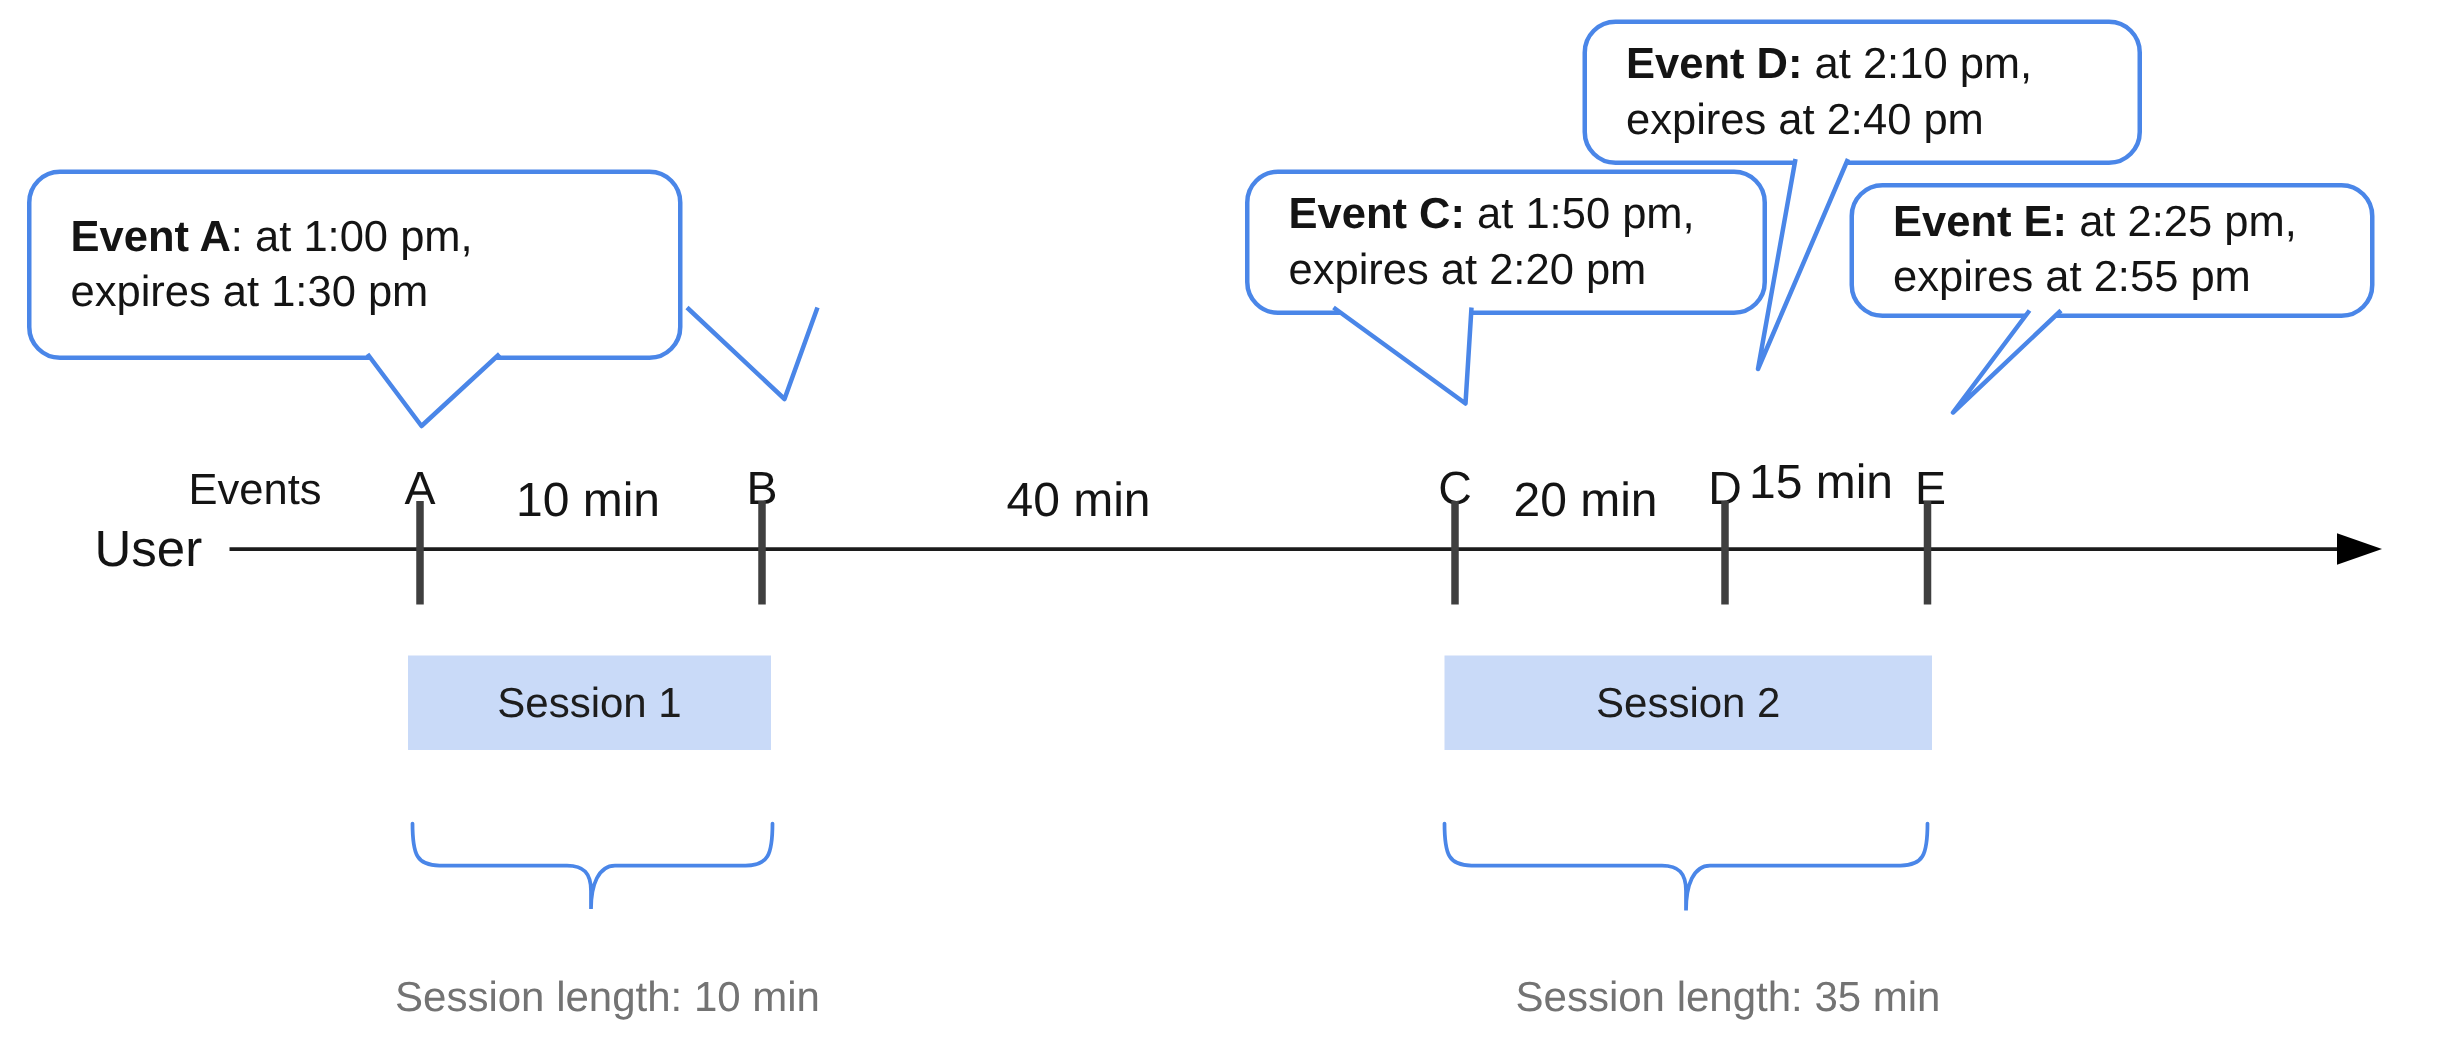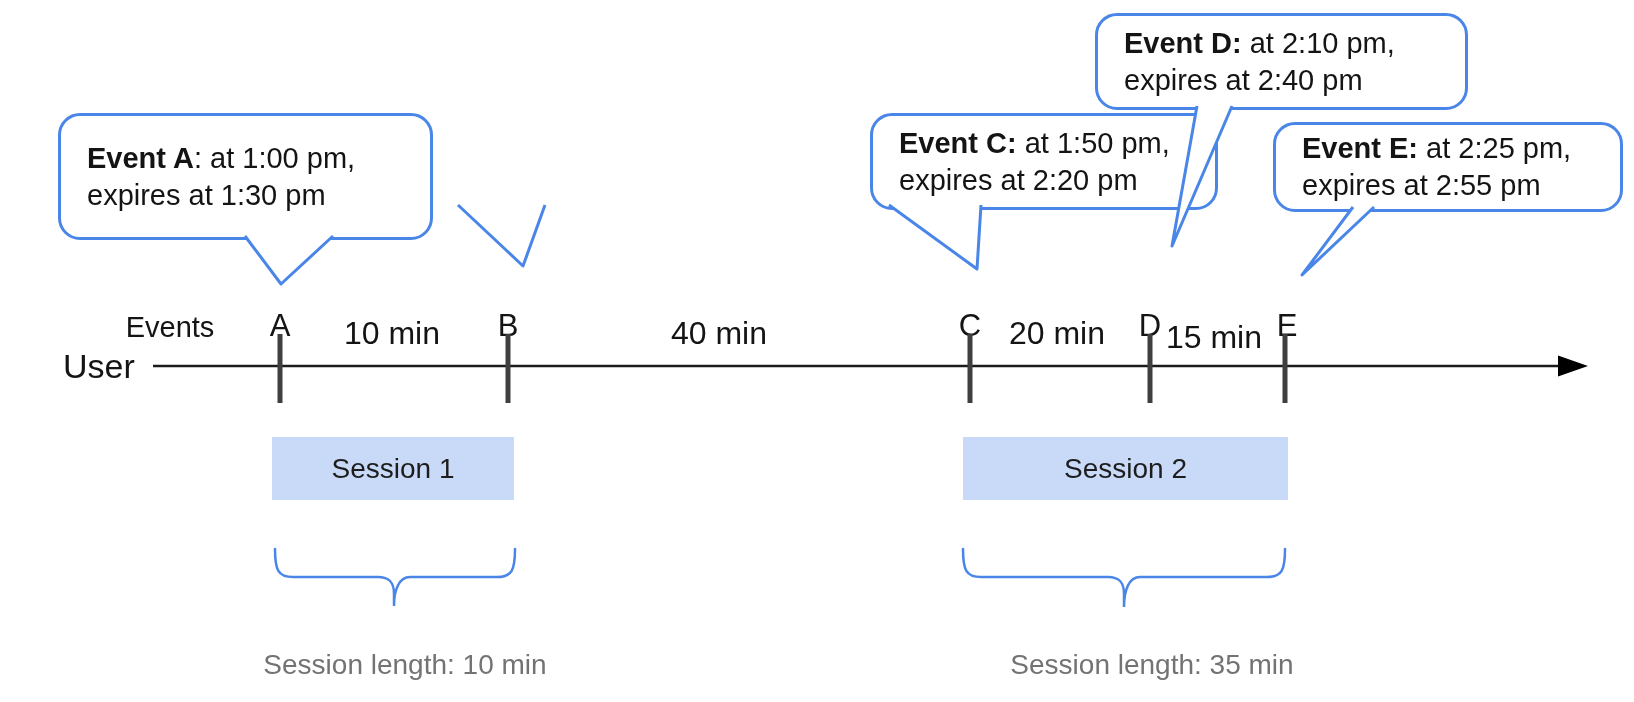--- a/index.html
+++ b/index.html
@@ -27,21 +27,20 @@
     border-radius: 22px;
     display: flex;
     flex-direction: column;
     justify-content: center;
     padding: 0 26px;
     font-size: 29px;
     line-height: 37px;
     color: var(--text-black);
     z-index: 2;
     white-space: nowrap;
-    margin-left: 40px;
   }
   .bubble b { font-weight: bold; }
   #svg-layer {
     position: absolute;
     left: 0; top: 0;
     z-index: 3;
     pointer-events: none;
   }
   .tail { fill: #ffffff; stroke: var(--accent-blue); stroke-width: 3; stroke-linejoin: round; }
   .brace { fill: none; stroke: var(--accent-blue); stroke-width: 2.5; stroke-linecap: round; }
@@ -74,21 +73,21 @@
     font-size: 28px;
     color: #737373;
     white-space: nowrap;
   }
 </style>
 </head>
 <body>
 
 <div id="canvas">
 
-  <div class="bubble" style="left:18px; top:113px; width:375px; height:127px;">
+  <div class="bubble" style="left:18px; top:113px; width:437px; height:127px;">
     <div><b>Event A</b><span>: at 1:00 pm,</span></div>
     <div>expires at 1:30 pm</div>
   </div>
 
 
   <div class="bubble" style="left:830px; top:113px; width:348px; height:97px;">
     <div><b>Event C:</b><span> at 1:50 pm,</span></div>
     <div>expires at 2:20 pm</div>
   </div>
 
@@ -107,21 +106,21 @@
 
   <div class="label marker centerx" style="left:280px;  top:293px;">A</div>
   <div class="label marker centerx" style="left:508px;  top:293px;">B</div>
   <div class="label marker centerx" style="left:970px;  top:293px;">C</div>
   <div class="label marker centerx" style="left:1150px; top:293px;">D</div>
   <div class="label marker centerx" style="left:1287px; top:293px;">E</div>
 
   <div class="label interval centerx" style="left:392px;  top:300px;">10 min</div>
   <div class="label interval centerx" style="left:719px;  top:300px;">40 min</div>
   <div class="label interval centerx" style="left:1057px; top:300px;">20 min</div>
-  <div class="label interval centerx" style="left:1214px; top:304px;">15 min</div>
+  <div class="label interval centerx" style="left:1214px; top:288px;">15 min</div>
 
   <div class="session-bar" style="left:272px; width:242px;">
     <span>Session 1</span>
   </div>
   <div class="session-bar" style="left:963px; width:325px;">
     <span>Session 2</span>
   </div>
 
   <div class="length-label" style="left:405px;">Session length: 10 min</div>
   <div class="length-label" style="left:1152px;">Session length: 35 min</div>

